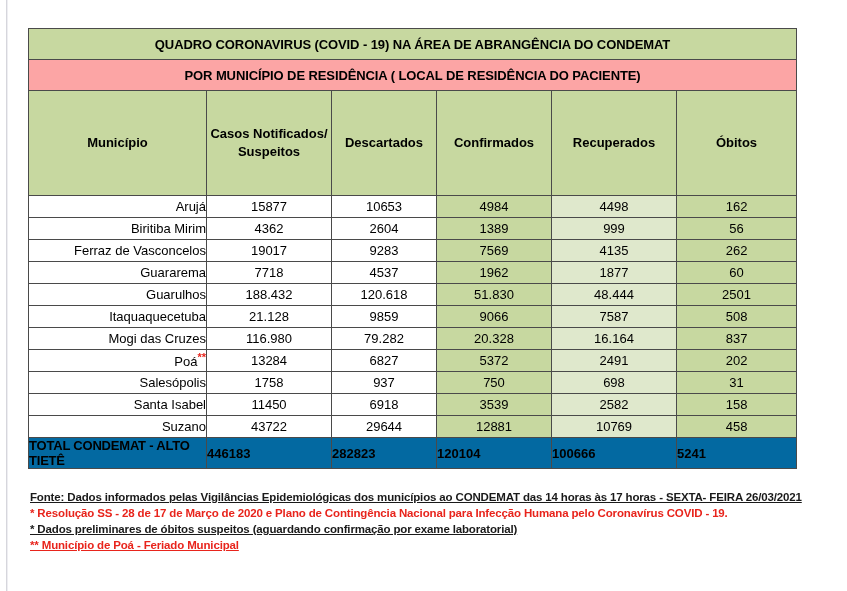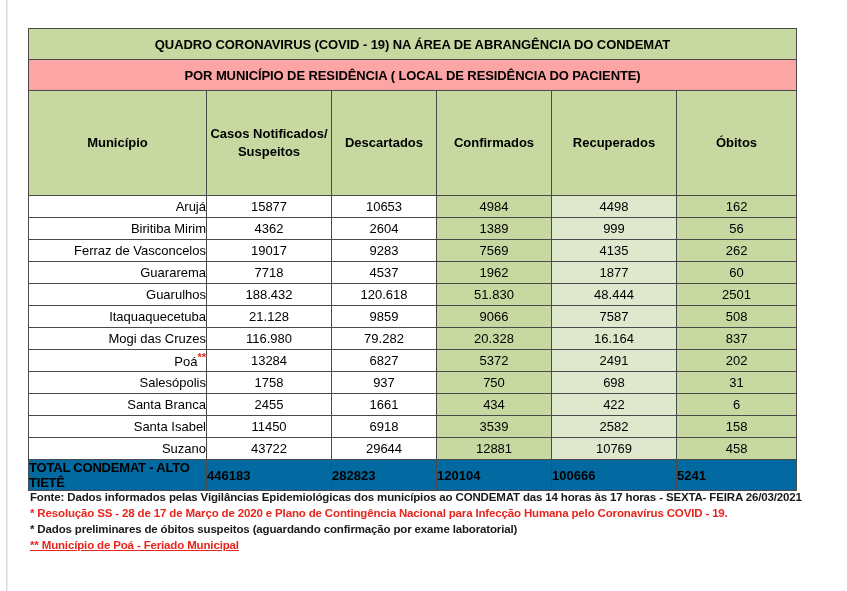--- a/index.html
+++ b/index.html
@@ -149,21 +149,21 @@
     top: 489px;
     width: 790px;
   }
   .note {
     font-size: 11.5px;
     font-weight: bold;
     line-height: 16px;
     letter-spacing: -0.15px;
     white-space: nowrap;
   }
-  .note.black { color: #1a1a1a; }
+  .note.black { color: #1a1a1a; text-decoration: underline; }
   .note.red   { color: #e8241c; }
   .note.red-underline {
     color: #e8241c;
     text-decoration: underline;
   }
 </style>
 </head>
 <body>
 
 <div id="doc-edge"></div>
@@ -264,28 +264,20 @@
         </tr>
         <tr class="data-row">
           <td class="mun"><span>Salesópolis</span></td>
           <td class="num-white">1758</td>
           <td class="num-white">937</td>
           <td class="num-green">750</td>
           <td class="num-lightgreen">698</td>
           <td class="num-green">31</td>
         </tr>
         <tr class="data-row">
-          <td class="mun"><span>Santa Branca</span></td>
-          <td class="num-white">2455</td>
-          <td class="num-white">1661</td>
-          <td class="num-green">434</td>
-          <td class="num-lightgreen">422</td>
-          <td class="num-green">6</td>
-        </tr>
-        <tr class="data-row">
           <td class="mun"><span>Santa Isabel</span></td>
           <td class="num-white">11450</td>
           <td class="num-white">6918</td>
           <td class="num-green">3539</td>
           <td class="num-lightgreen">2582</td>
           <td class="num-green">158</td>
         </tr>
         <tr class="data-row">
           <td class="mun"><span>Suzano</span></td>
           <td class="num-white">43722</td>

